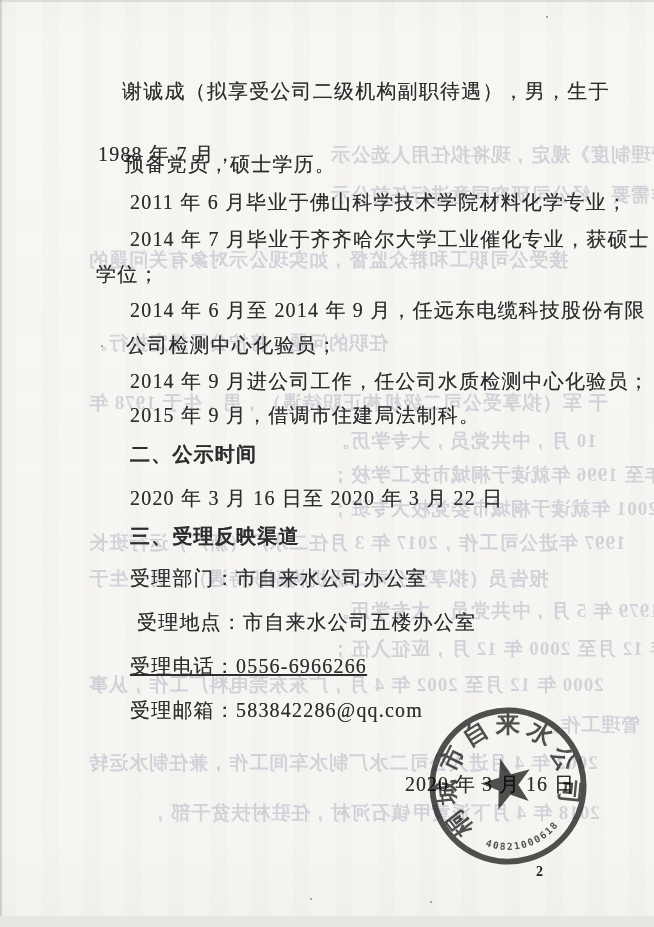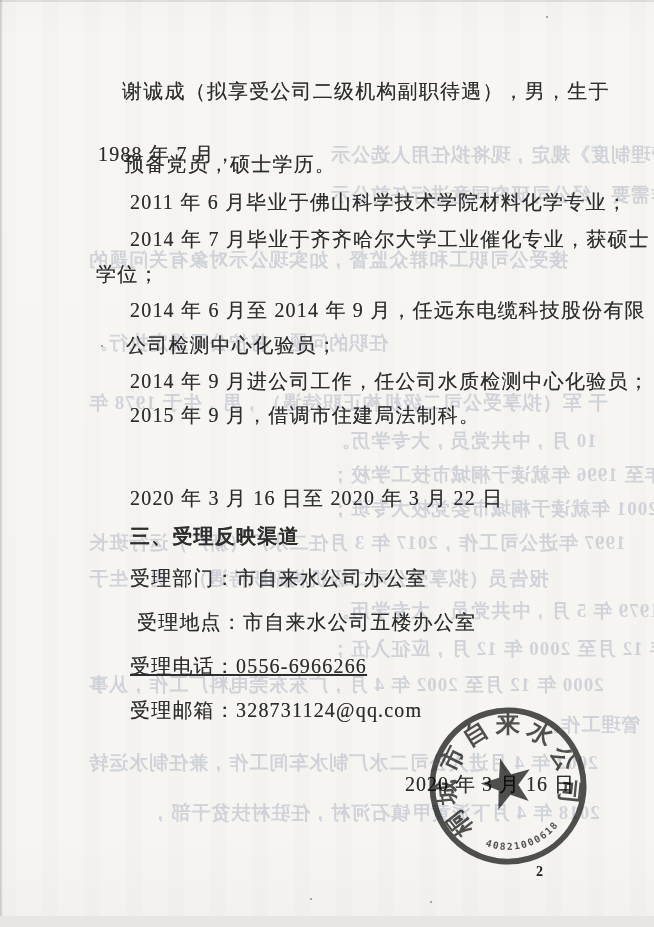--- a/index.html
+++ b/index.html
@@ -72,26 +72,27 @@
     <div class="line" style="left: 122px; top: 78px;">谢诚成（拟享受公司二级机构副职待遇），男，生于</div>
     <div class="line" style="left: 98px; top: 114px; margin-top: 27px;">1988 年 7 月，</div>
     <div class="line" style="left: 124px; top: 151px;">预备党员，硕士学历。</div>
     <div class="line" style="left: 130px; top: 189px;">2011 年 6 月毕业于佛山科学技术学院材料化学专业；</div>
     <div class="line" style="left: 130px; top: 226px;">2014 年 7 月毕业于齐齐哈尔大学工业催化专业，获硕士</div>
     <div class="line" style="left: 96px; top: 261px;">学位；</div>
     <div class="line" style="left: 130px; top: 297px;">2014 年 6 月至 2014 年 9 月，任远东电缆科技股份有限</div>
     <div class="line" style="left: 126px; top: 332px; text-align: center;">公司检测中心化验员；</div>
     <div class="line" style="left: 130px; top: 368px;">2014 年 9 月进公司工作，任公司水质检测中心化验员；</div>
     <div class="line" style="left: 130px; top: 402px;">2015 年 9 月，借调市住建局法制科。</div>
+    <div class="line bold" style="left: 130px; top: 441px;">二、公示时间</div>
     <div class="line" style="left: 130px; top: 485px;">2020 年 3 月 16 日至 2020 年 3 月 22 日</div>
     <div class="line bold" style="left: 130px; top: 523px;">三、受理反映渠道</div>
     <div class="line" style="left: 130px; top: 565px;">受理部门：市自来水公司办公室</div>
     <div class="line" style="left: 137px; top: 609px;">受理地点：市自来水公司五楼办公室</div>
     <div class="line" style="left: 130px; top: 653px; text-decoration: underline;">受理电话：0556-6966266</div>
-    <div class="line" style="left: 130px; top: 697px;">受理邮箱：328731124@qq.com</div>
+    <div class="line" style="left: 130px; top: 697px;">受理邮箱：583842286@qq.com</div>
   </div>
 
 <div class="date-line">2020 年 3 月 16 日</div>
 
 <svg class="stamp" viewBox="0 0 200 200" xmlns="http://www.w3.org/2000/svg">
   <defs>
     <path id="arc-top" d="M 47.6 136.7 A 64 64 0 1 1 152.4 136.7" fill="none"></path>
     <path id="arc-bottom" d="M 53.2 159.9 A 76 76 0 0 0 146.8 159.9" fill="none"></path>
   </defs>
   <circle cx="100" cy="100" r="90" fill="none" stroke="#3a3a3a" stroke-width="7"></circle>

